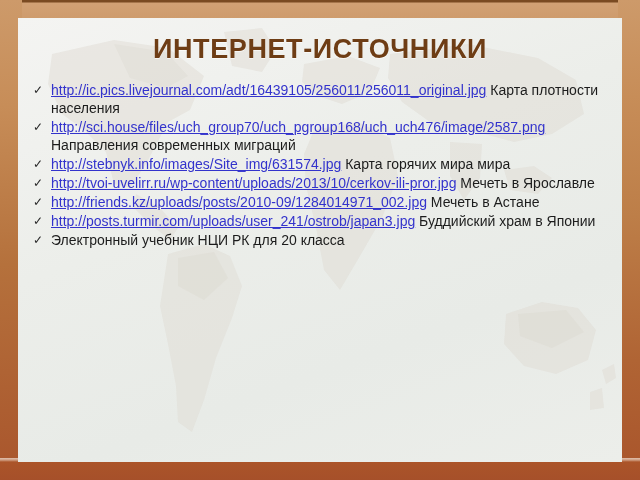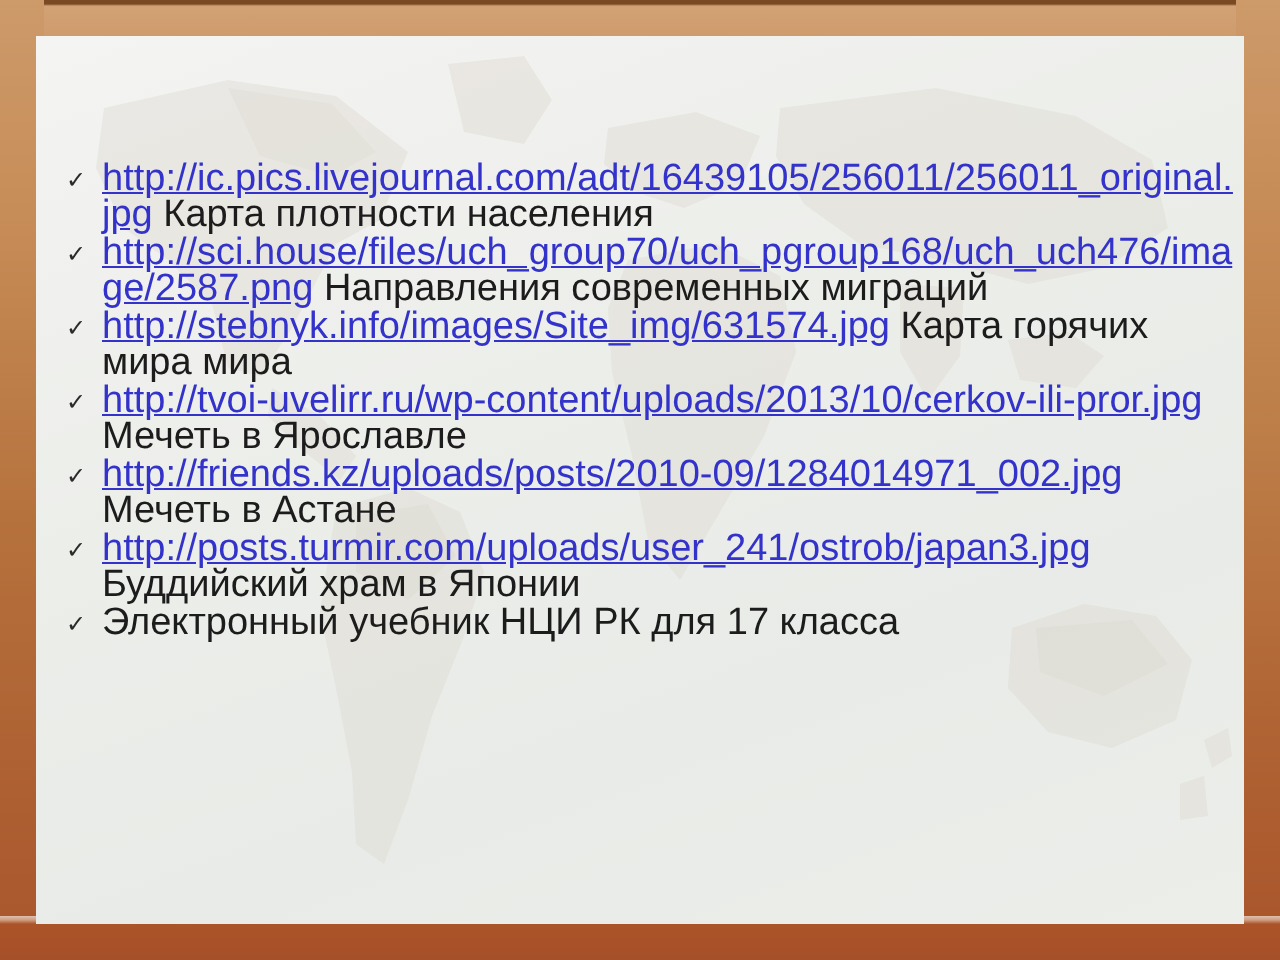--- a/index.html
+++ b/index.html
@@ -96,21 +96,21 @@
     flex: 0 0 auto;
     width: 18px;
     color: #2b2b2b;
     font-size: 12px;
     line-height: 18px;
     text-align: left;
     padding-left: 2px;
   }
   .item-body {
     flex: 1 1 auto;
-    font-size: 19px;
+    font-size: 14px;
     line-height: 18px;
     color: #1c1c1c;
     word-break: break-word;
   }
   .lnk {
     color: #3333cc;
     text-decoration: underline;
     cursor: pointer;
   }
   .txt { color: #1c1c1c; }
@@ -156,20 +156,21 @@
           <path d="M572,374 L584,370 L586,390 L572,392 Z"></path>
         </g>
         <g fill="#d6d1c6" opacity="0.7">
           <path d="M96,26 L148,34 L170,58 L148,70 L112,60 Z"></path>
           <path d="M160,240 L196,234 L210,260 L186,282 L160,268 Z"></path>
           <path d="M500,296 L548,292 L566,314 L534,330 L502,318 Z"></path>
         </g>
       </svg>
     </div>
 
+    <div class="title">ИНТЕРНЕТ-ИСТОЧНИКИ</div>
 
     <div class="list">
 
       <div class="item">
         <span class="tick">✓</span>
         <span class="item-body"><a class="lnk">http://ic.pics.livejournal.com/adt/16439105/256011/256011_original.jpg</a><span class="txt"> Карта плотности населения</span></span>
       </div>
 
       <div class="item">
         <span class="tick">✓</span>
@@ -191,18 +192,18 @@
         <span class="item-body"><a class="lnk">http://friends.kz/uploads/posts/2010-09/1284014971_002.jpg</a><span class="txt"> Мечеть в Астане</span></span>
       </div>
 
       <div class="item">
         <span class="tick">✓</span>
         <span class="item-body"><a class="lnk">http://posts.turmir.com/uploads/user_241/ostrob/japan3.jpg</a><span class="txt"> Буддийский храм в Японии</span></span>
       </div>
 
       <div class="item">
         <span class="tick">✓</span>
-        <span class="item-body"><span class="txt">Электронный учебник НЦИ РК для 17 класса</span></span>
+        <span class="item-body"><span class="txt">Электронный учебник НЦИ РК для 20 класса</span></span>
       </div>
 
     </div>
   </div>
 </div>
 
 </body></html>

